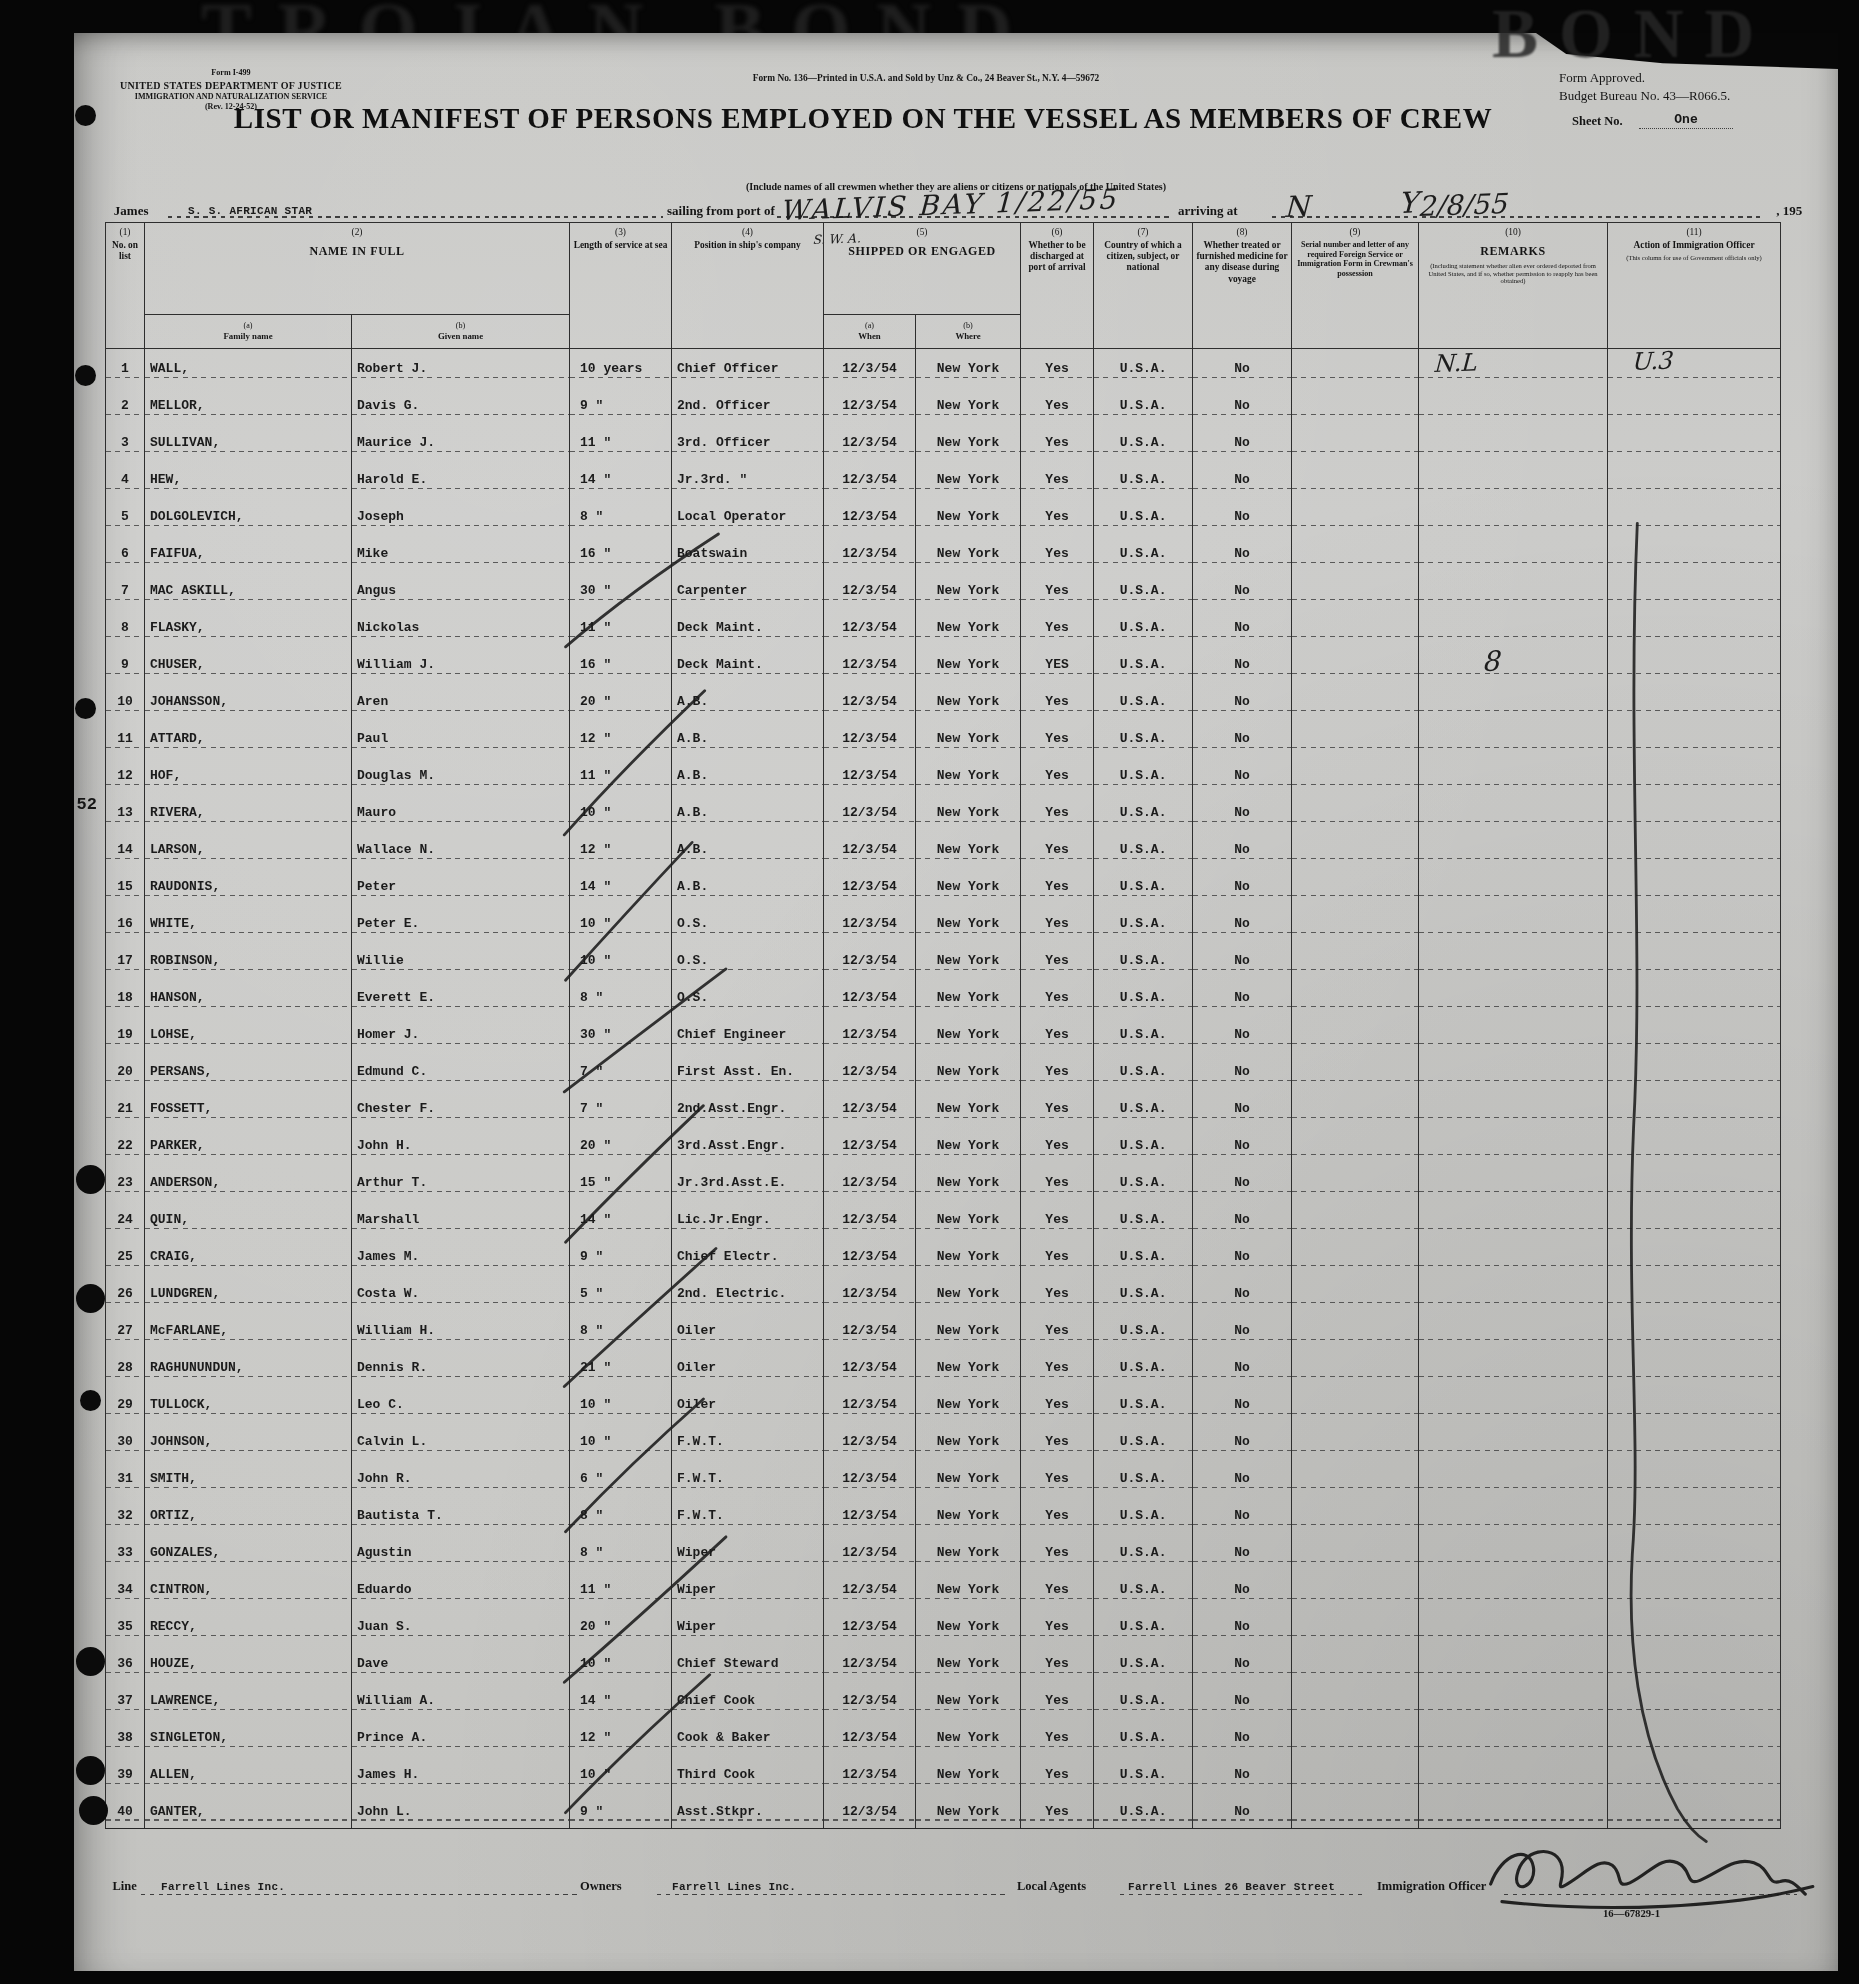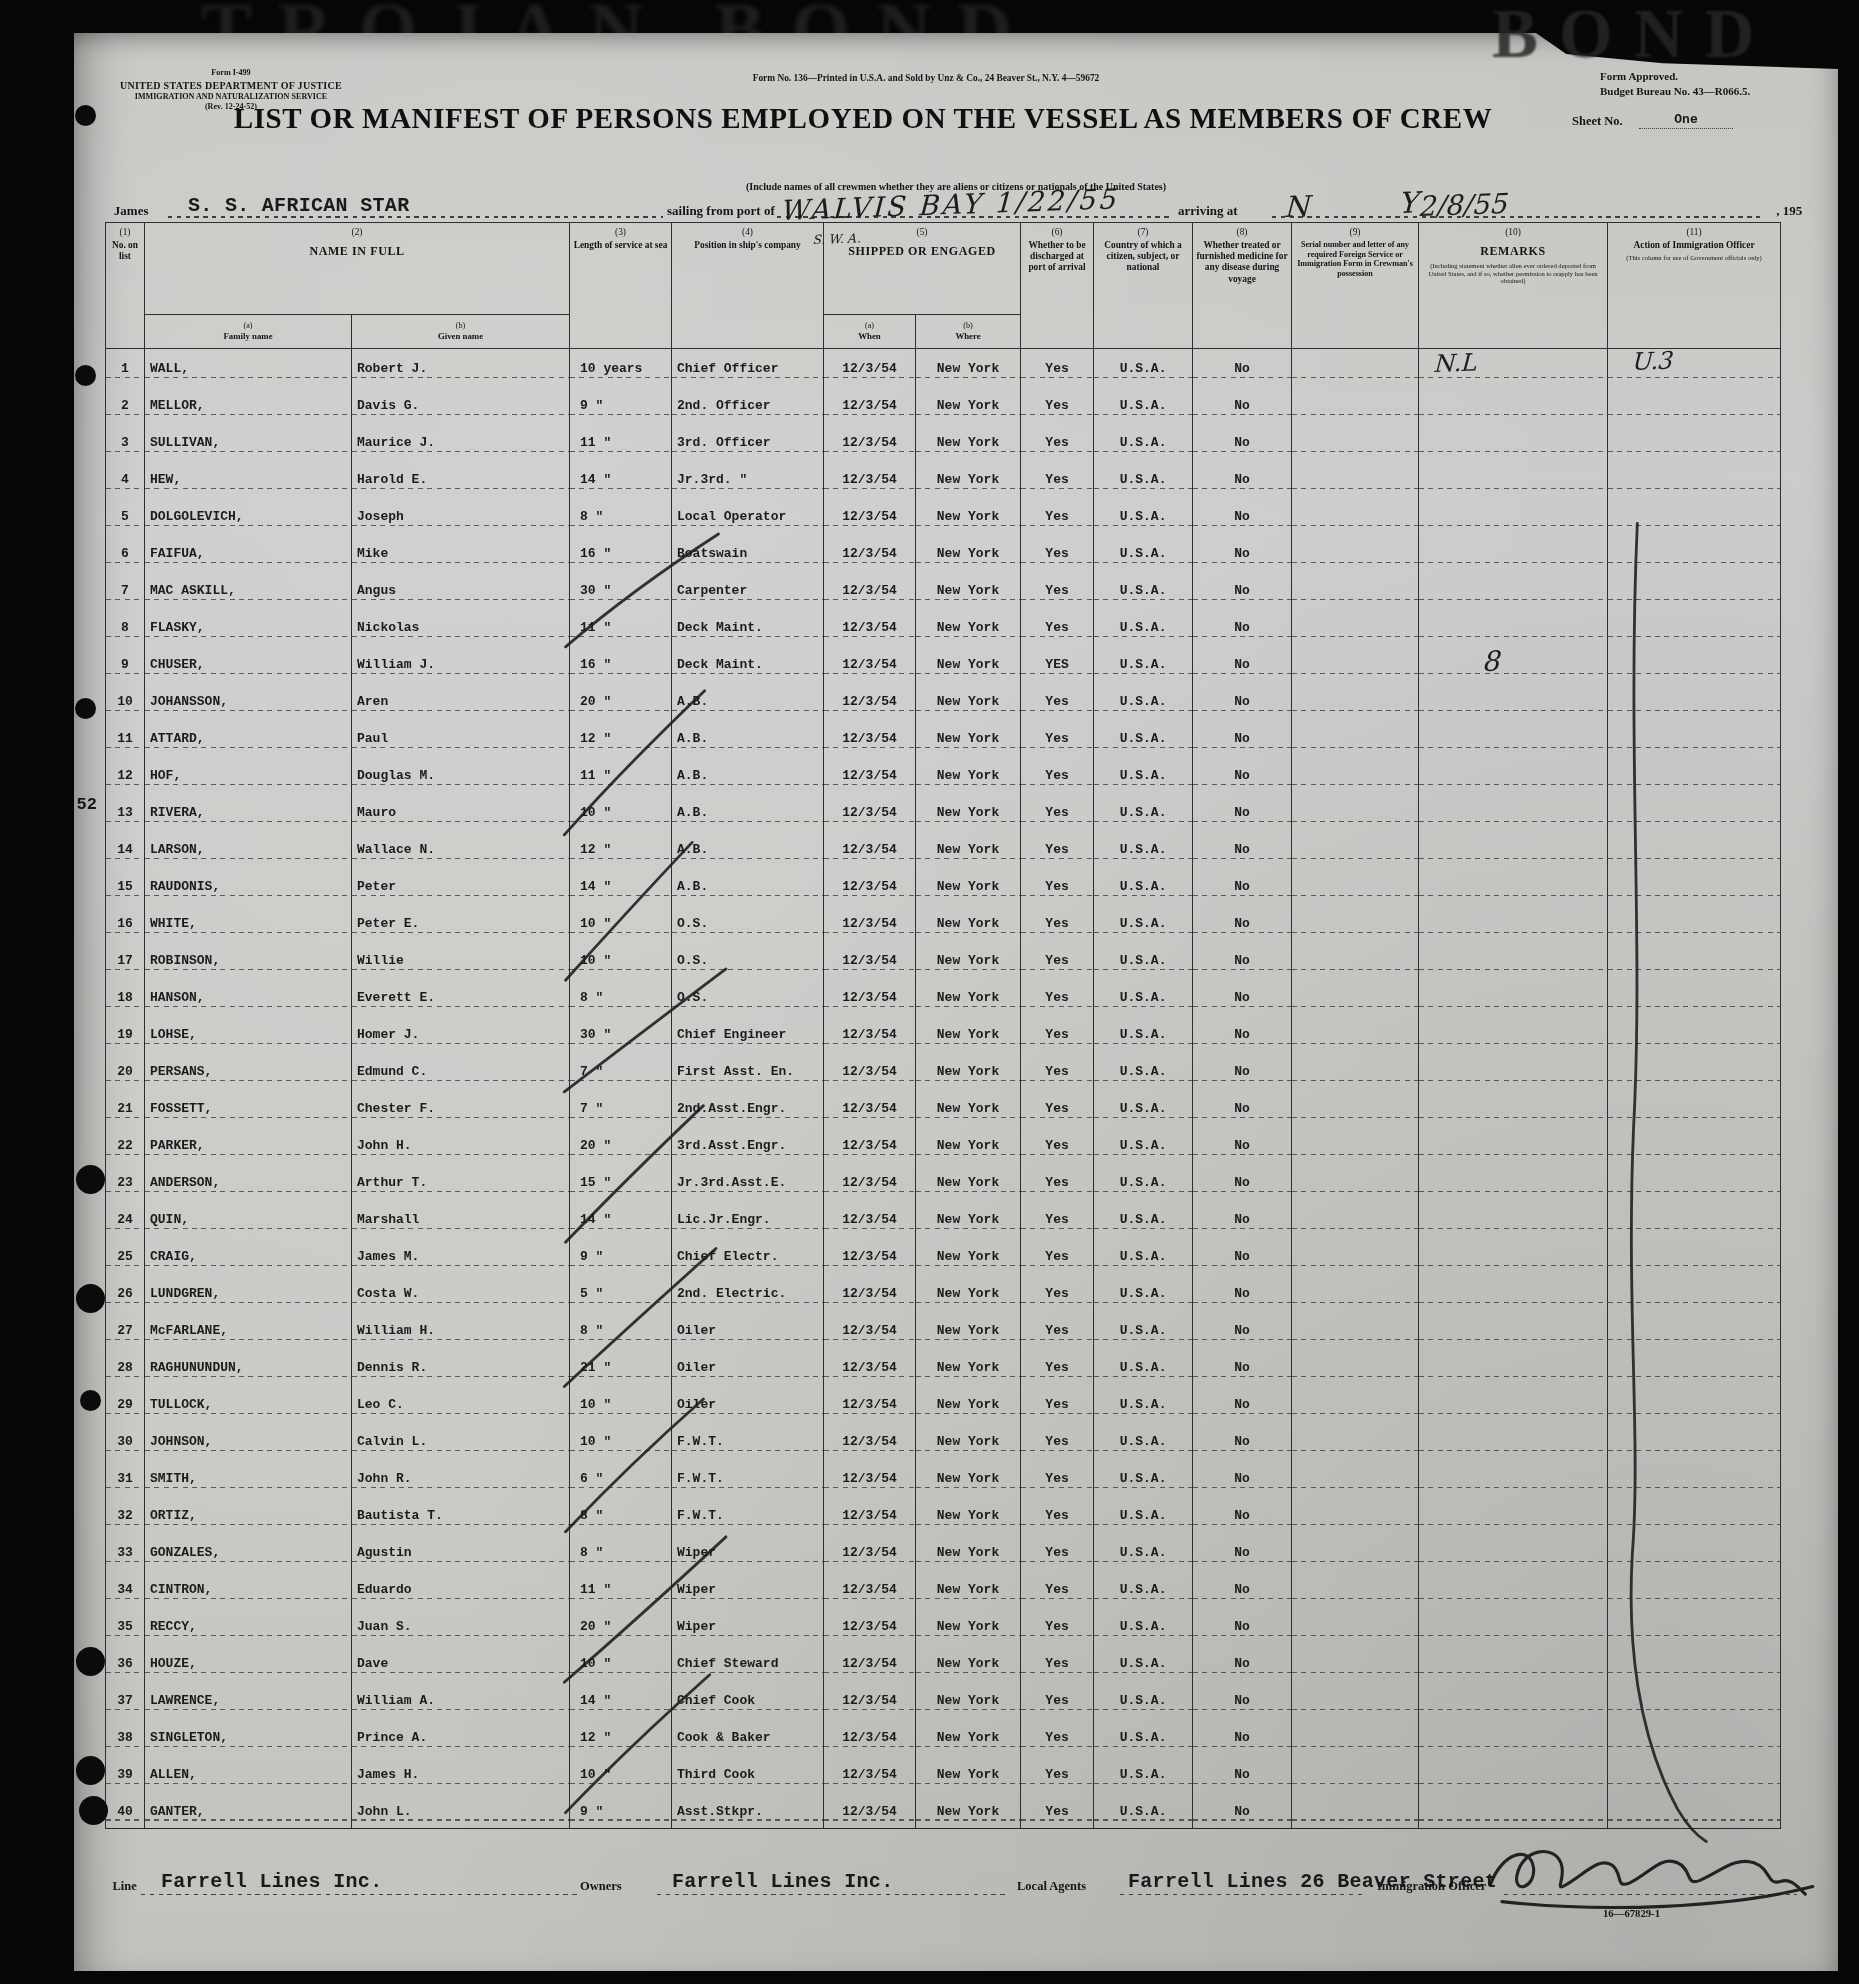--- a/index.html
+++ b/index.html
@@ -27,21 +27,21 @@
   .hole.s { width:21px; height:21px; }
   .hole.l { width:29px; height:29px; }
 
   .pen { position:absolute; left:0; top:0; z-index:6; pointer-events:none; }
 
   
   .form-left   { position:absolute; left:19px;  top:35px;  width:276px; text-align:center; font-size:8.1px; font-weight:bold; line-height:1.3; }
   .form-left .b2 { font-size:10px; letter-spacing:0.3px; display:block; }
   .form-left span { display:block; }
   .form-center { position:absolute; left:595px; top:40px;  width:514px; text-align:center; font-size:9.4px; font-weight:bold; }
-  .form-right  { position:absolute; left:1485px; top:36px; width:207px; font-size:11px; font-weight:bold; line-height:1.4;margin-left:41px; }
+  .form-right  { position:absolute; left:1485px; top:36px; width:207px; font-size:13px; font-weight:normal; line-height:1.4; }
   .form-right span { display:block; }
 
   .doc-title { position:absolute; left:81px; top:69px; width:1416px; text-align:center;
                font-size:29px; font-weight:bold; letter-spacing:0.6px; color:#101010; white-space:nowrap; }
 
   .sheet-line { position:absolute; left:1498px; top:79px; display:flex; align-items:flex-end; font-size:12.5px; font-weight:bold; }
   .sheet-value { font-family:"Liberation Mono", monospace; font-weight:bold; font-size:13px; margin-left:16.3px;
                  min-width:94px; text-align:center; border-bottom:1.3px dotted #3e3e3e; padding-bottom:1.3px; }
 
   .subtitle  { position:absolute; left:113px; top:119px; width:1538px; text-align:center; font-size:15.7px; font-weight:bold; color:#121212; }
@@ -56,21 +56,21 @@
   .v-sail-label { left:562px; bottom:5px; font-weight:bold; }
   .v-d2 { left:672px; width:395px; bottom:6.3px; }
   .v-sail-value { left:676px; bottom:-2.5px; font-size:27.6px; letter-spacing:2.5px; white-space:nowrap; }
   .v-sail-sub { left:708px; bottom:-22.6px; font-size:12.5px; }
   .v-arr-label { left:1073px; bottom:5px; font-weight:bold; }
   .v-d3 { left:1167px; width:488px; bottom:6.3px; }
   .v-arr-value { left:1180px; bottom:0; font-size:29px; letter-spacing:40px; }
   .v-date-value { left:1314px; bottom:1.3px; font-size:27.6px; }
   .v-year { right:3.8px; bottom:5px; font-weight:bold; }
 
-  .typed { font-family:"Liberation Mono", monospace; font-weight:bold; color:#1a1a1a; font-size:20px; letter-spacing:0.3px; }
+  .typed { font-family:"Liberation Mono", monospace; font-weight:bold; color:#1a1a1a; font-size:11px; letter-spacing:0.3px; }
   .hand  { font-family:"DejaVu Serif", serif; font-style:italic; color:#1d1d1d; transform:rotate(-2deg) skewX(-6deg); transform-origin:left bottom; }
 
   
   .manifest { position:absolute; left:31px; top:189px; width:1673px; border-collapse:collapse; table-layout:fixed;
               border:1.9px solid #262626; }
   .manifest th { border:1.3px solid #2e2e2e; vertical-align:top; padding:3.8px 2.5px 1.3px; font-weight:bold; color:#141414; }
   .manifest thead tr.r1 { height:92px; }
   .manifest thead tr.r2 { height:34px; }
   .cnum   { display:block; font-size:9.4px; font-weight:normal; margin-bottom:3.1px; text-align:center; }
   .clabel { display:block; font-size:9.4px; line-height:1.2; text-align:center; }

